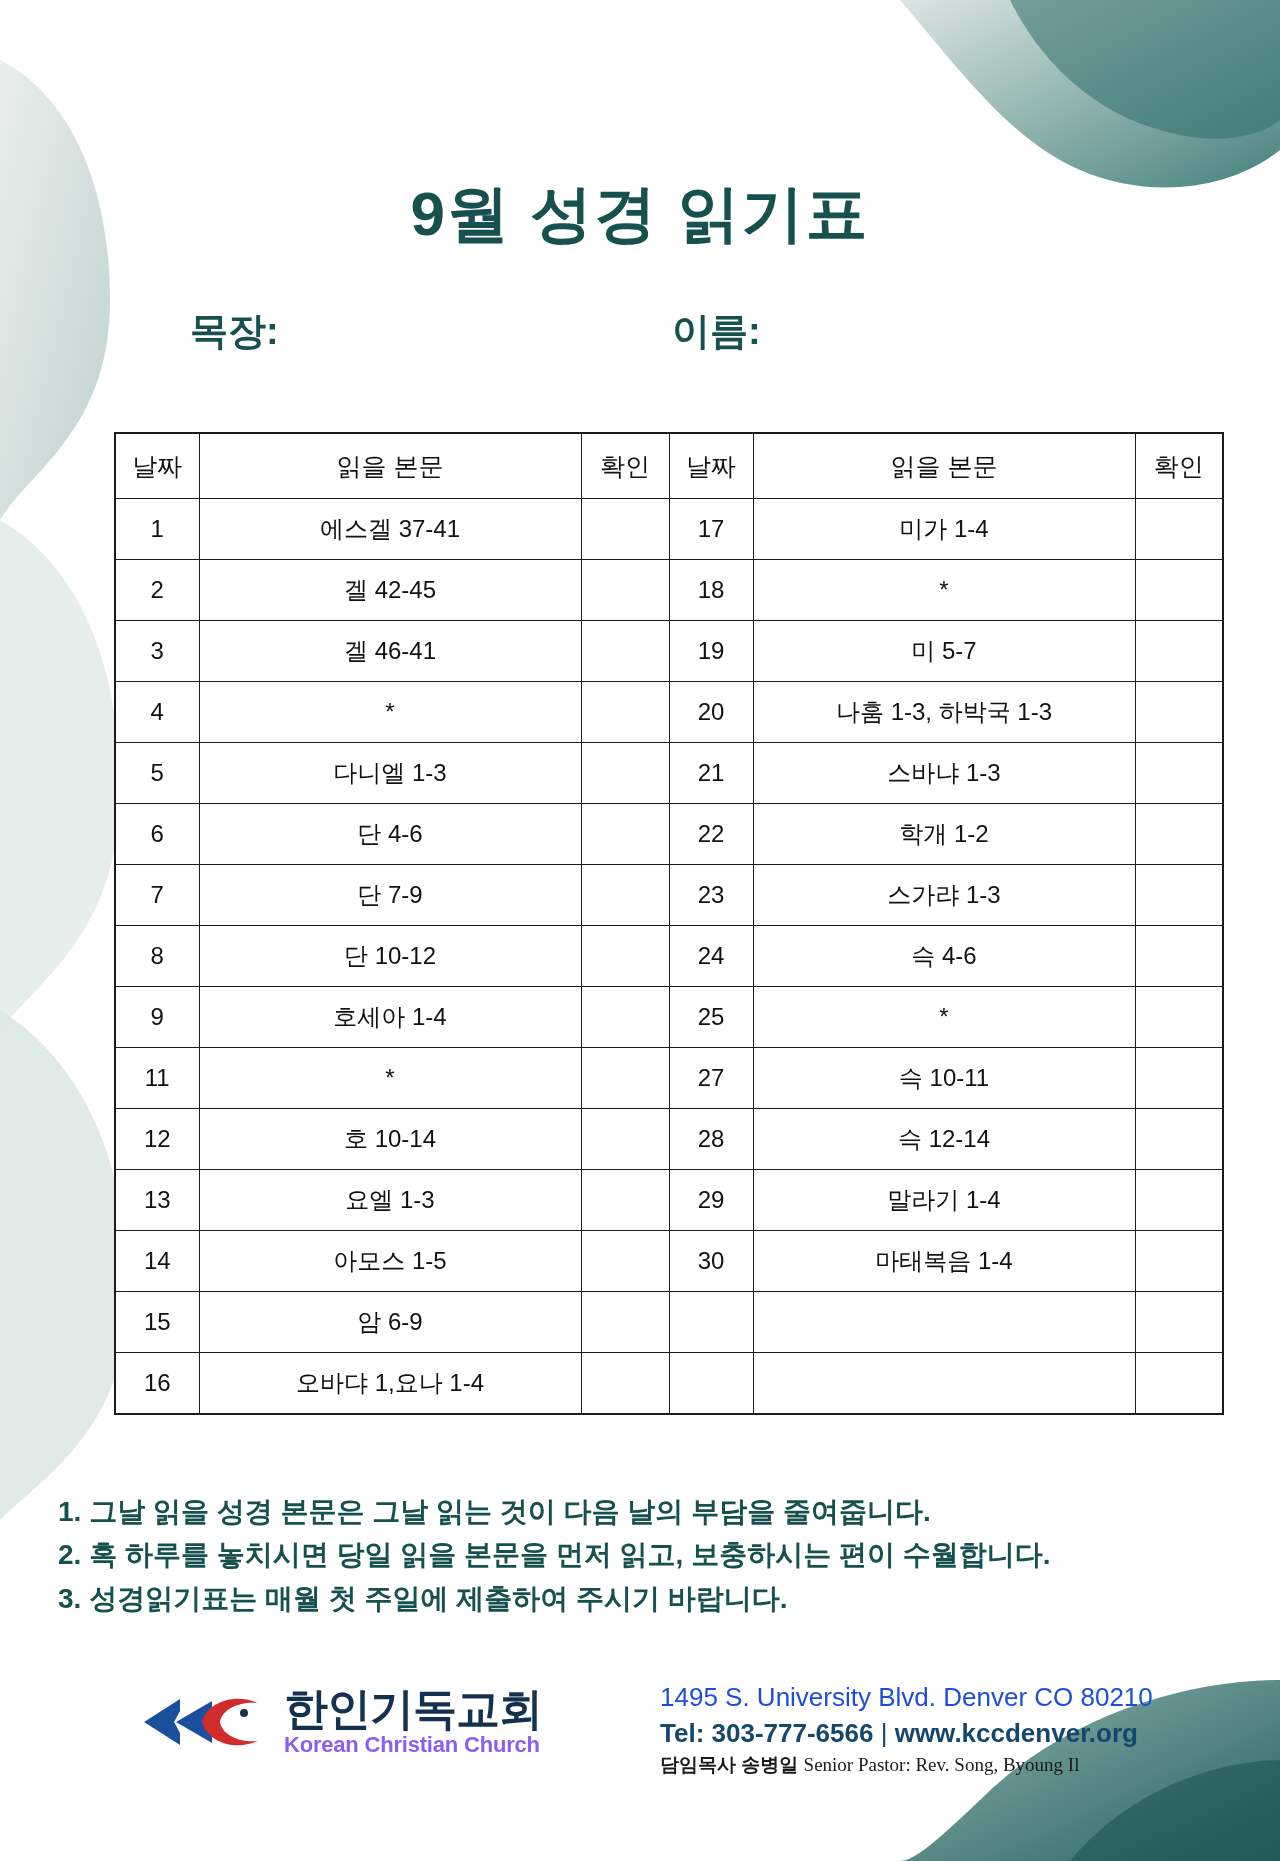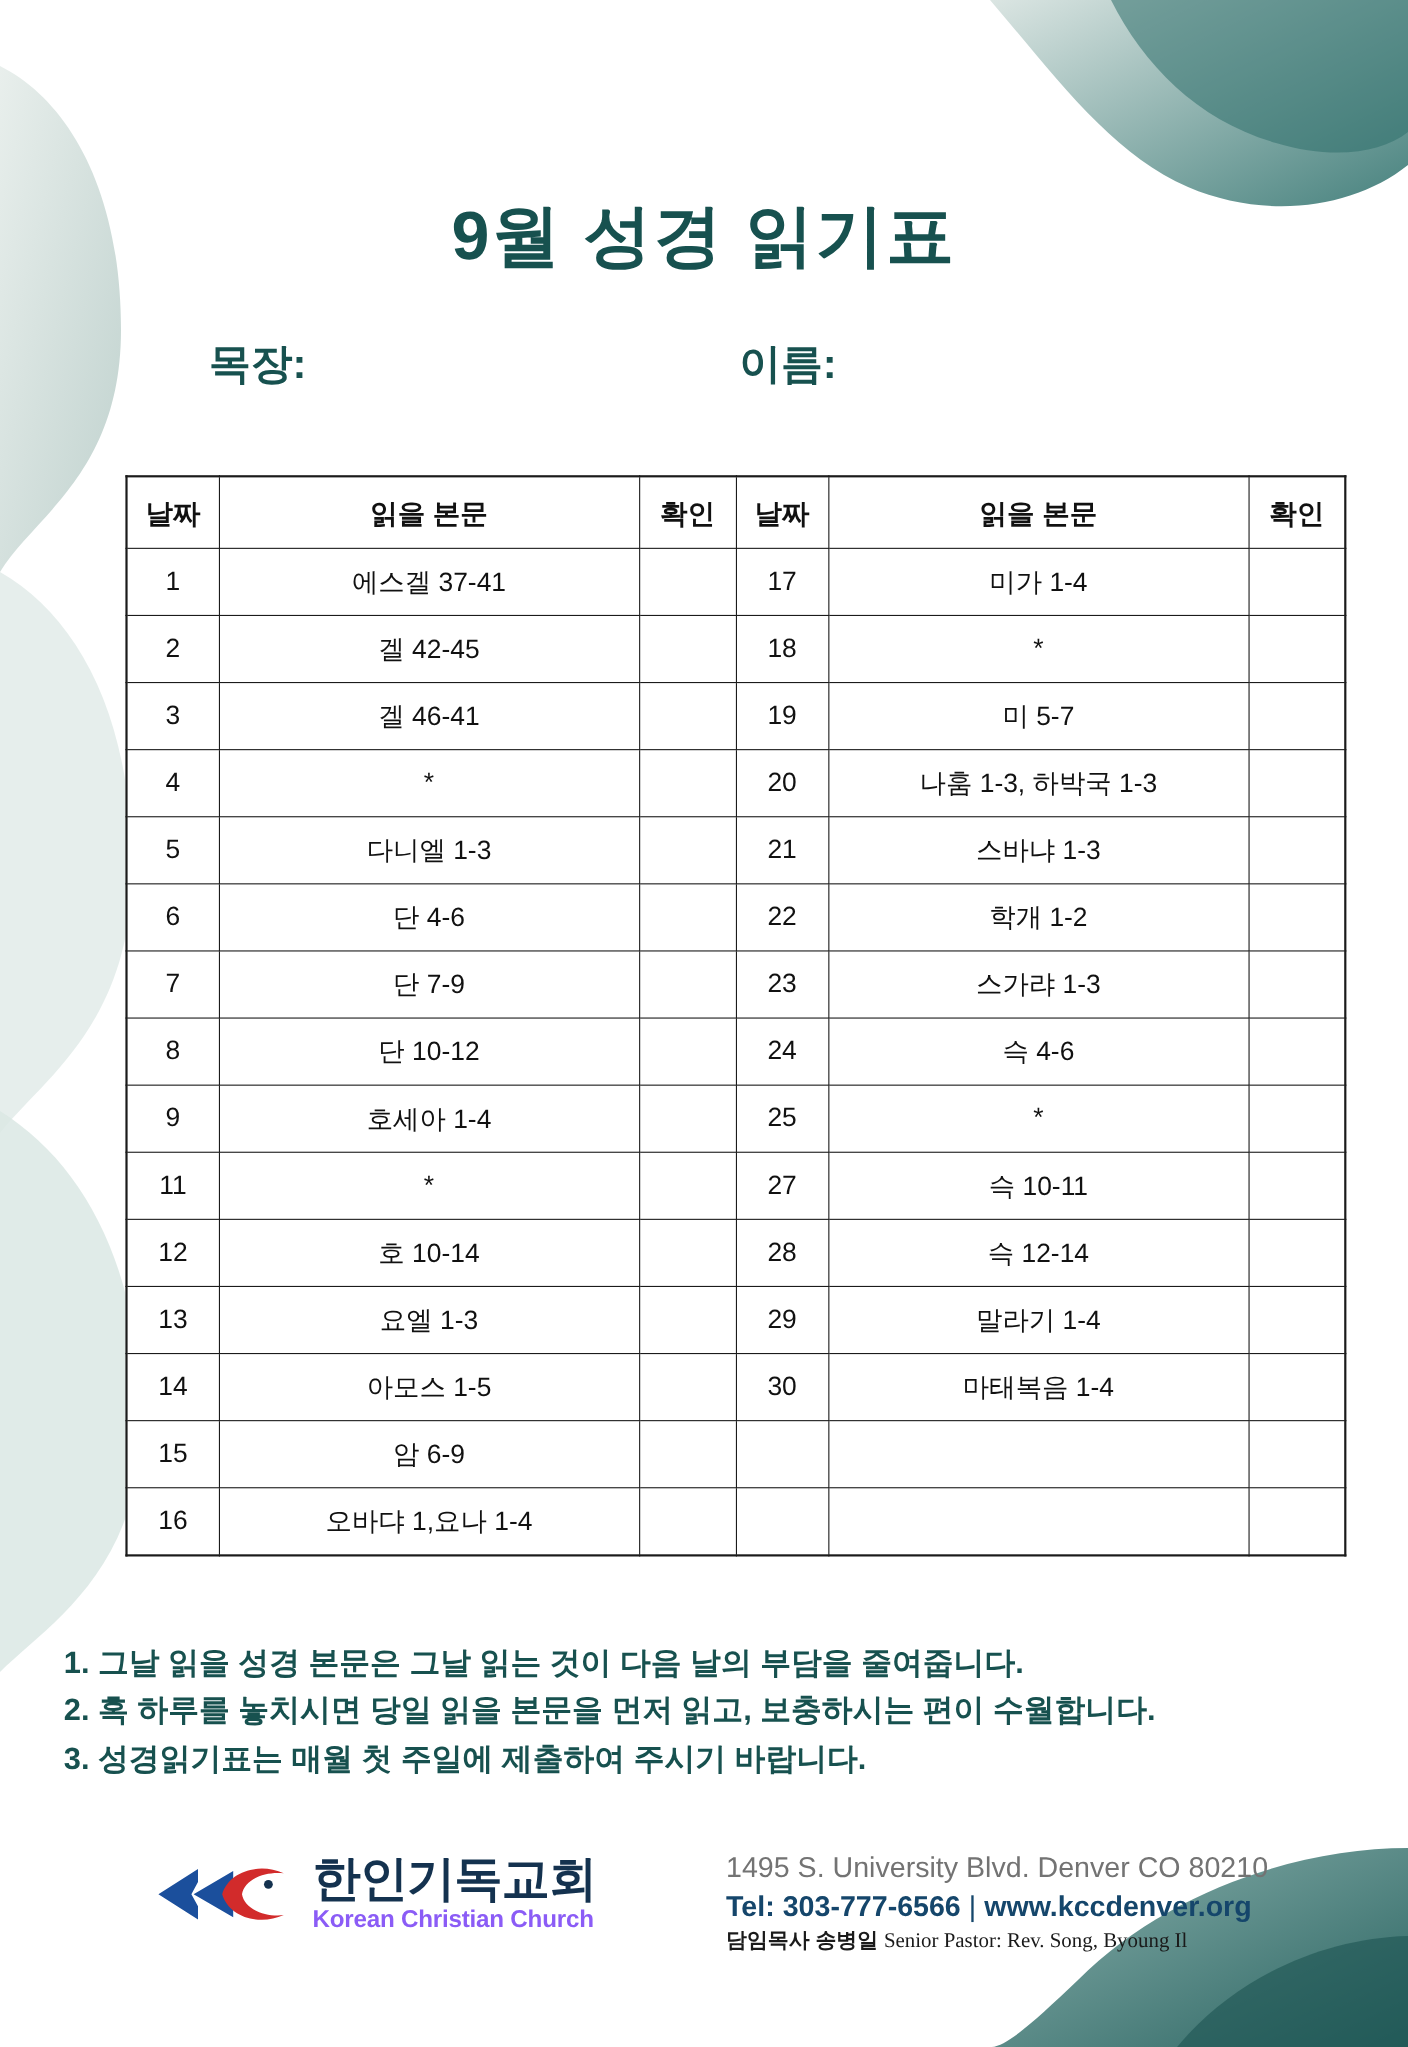--- a/index.html
+++ b/index.html
@@ -86,21 +86,21 @@
   }
   table.reading th, table.reading td {
     height: 58px;
     text-align: center;
     vertical-align: middle;
     font-size: 24px;
     color: #111111;
     font-family: "Liberation Sans", sans-serif;
   }
   table.reading th {
-    font-weight: bold;
+    font-weight: normal;
     font-size: 25px;
     height: 62px;
   }
   col.c-date { width: 84px; }
   col.c-text { width: 382px; }
   col.c-chk  { width: 88px; }
 
   .rest-mark {
     font-size: 22px;
     color: #111;
@@ -162,21 +162,21 @@
     letter-spacing: -0.2px;
   }
   .address-block {
     position: absolute;
     left: 660px;
     top: 2px;
     color: #1f3d5c;
   }
   .addr-line {
     font-size: 26px;
-    color: #737373;
+    color: #1d4ed8;
     line-height: 1.35;
   }
   .tel-line {
     font-size: 26px;
     font-weight: bold;
     color: #15466b;
     line-height: 1.4;
   }
   .tel-line .sep { font-weight: normal; color: #15466b; }
   .pastor-line {

